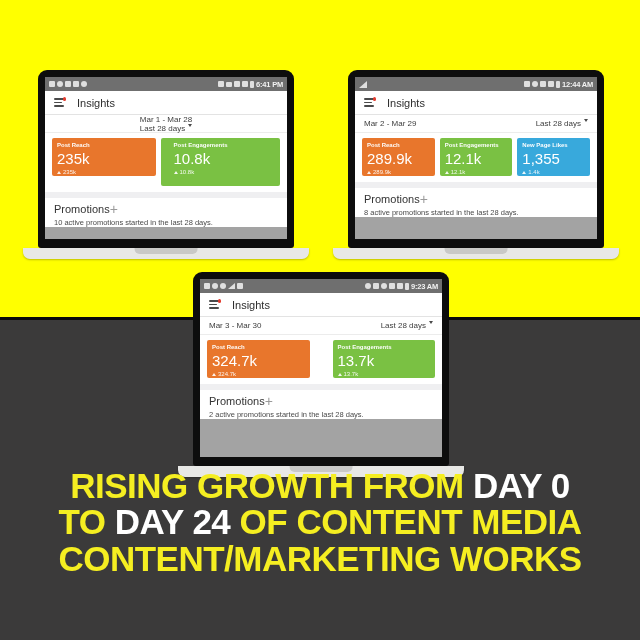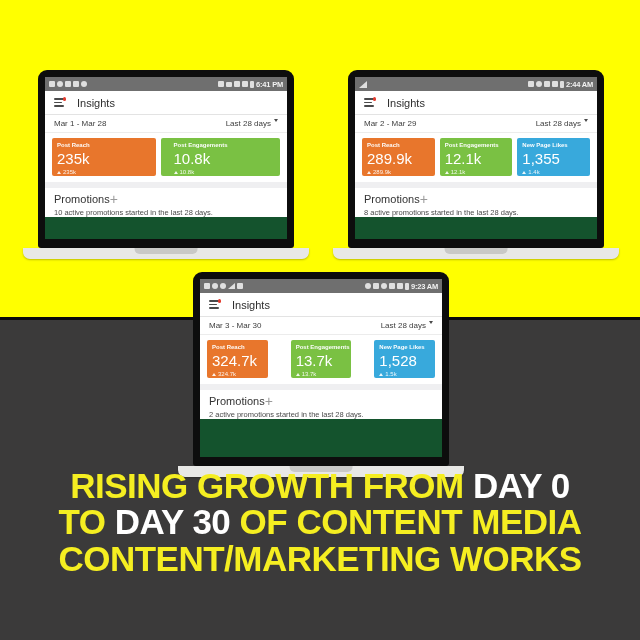--- a/index.html
+++ b/index.html
@@ -25,21 +25,21 @@
 
   
   .laptop { position:absolute; }
   .laptop .lid {
     background:#0d0d0d;
     border-radius:9px 9px 3px 3px;
     padding:7px 7px 9px 7px;
     position:relative;
   }
   .laptop .screen {
-    background:#14532d;
+    background:#a3a3a3;
     overflow:hidden;
     position:relative;
   }
   .laptop .base {
     background:#e8e8e6;
     border-radius:0 0 7px 7px;
     position:relative;
     box-shadow:0 1px 2px rgba(0,0,0,.25);
   }
   .laptop .base:after {
@@ -173,38 +173,38 @@
       <div class="apphead" style="height:24px;padding:0 9px;">
         <span class="ham" style="width:11px;">
           <i style="width:11px;height:1.6px;margin-bottom:2px;"></i>
           <i style="width:8px;height:1.6px;margin-bottom:2px;"></i>
           <i style="width:10px;height:1.6px;"></i>
           <span class="dot" style="width:3.4px;height:3.4px;"></span>
         </span>
         <span class="apptitle" style="font-size:11px;margin-left:12px;">Insights</span>
       </div>
 
-      <div class="daterow" style="height:18px;padding:0 9px;font-size:8px;">
+      <div class="daterow" style="height:18px;padding:0 9px;font-size:8px;flex-direction:column;">
         <span class="daterange">Mar 1 - Mar 28</span>
         <span class="dayselect">
           <span>Last 28 days</span>
           <span class="caret" style="border-width:3px 2.5px 0 2.5px;"></span>
         </span>
       </div>
 
       <div class="cards" style="padding:5px 7px 6px 7px;gap:5px;">
         <div class="card" style="background:#e8762c;padding:4px 5px;height:38px;">
           <span class="card-label" style="font-size:6px;">Post Reach</span>
           <span class="card-value" style="font-size:15px;margin-top:3px;">235k</span>
           <span class="card-delta" style="font-size:6px;margin-top:3px;">
             <span class="up-tri" style="border-width:0 2.3px 3.6px 2.3px;"></span>
             <span>235k</span>
           </span>
         </div>
-        <div class="card" style="background:#7ac143;padding:4px 13px;height:38px;">
+        <div class="card" style="background:#7ac143;padding:4px 13px;height:48px;">
           <span class="card-label" style="font-size:6px;">Post Engagements</span>
           <span class="card-value" style="font-size:15px;margin-top:3px;">10.8k</span>
           <span class="card-delta" style="font-size:6px;margin-top:3px;">
             <span class="up-tri" style="border-width:0 2.3px 3.6px 2.3px;"></span>
             <span>10.8k</span>
           </span>
         </div>
       </div>
 
       <div class="promo-sep" style="height:6px;"></div>
@@ -226,21 +226,21 @@
       <div class="statusbar" style="height:14px;font-size:7.5px;">
         <div class="sb-left">
           <span class="sb-ico tri" style="border-width:0 0 7px 8px;border-color:transparent transparent #e8e8e8 transparent;"></span>
         </div>
         <div class="sb-right">
           <span class="sb-ico sq" style="width:6px;height:6px;"></span>
           <span class="sb-ico circ" style="width:6px;height:6px;"></span>
           <span class="sb-ico sq" style="width:6px;height:6px;"></span>
           <span class="sb-ico sq" style="width:6px;height:6px;"></span>
           <span class="sb-ico sq" style="width:4px;height:7px;"></span>
-          <span class="sb-time">2:44 AM</span>
+          <span class="sb-time">12:44 AM</span>
         </div>
       </div>
 
       <div class="apphead" style="height:24px;padding:0 9px;">
         <span class="ham" style="width:11px;">
           <i style="width:11px;height:1.6px;margin-bottom:2px;"></i>
           <i style="width:8px;height:1.6px;margin-bottom:2px;"></i>
           <i style="width:10px;height:1.6px;"></i>
           <span class="dot" style="width:3.4px;height:3.4px;"></span>
         </span>
@@ -345,39 +345,31 @@
           </span>
         </div>
         <div class="card" style="background:#7ac143;padding:4px 5px;height:38px;">
           <span class="card-label" style="font-size:6px;">Post Engagements</span>
           <span class="card-value" style="font-size:15px;margin-top:3px;">13.7k</span>
           <span class="card-delta" style="font-size:6px;margin-top:3px;">
             <span class="up-tri" style="border-width:0 2.3px 3.6px 2.3px;"></span>
             <span>13.7k</span>
           </span>
         </div>
-        <div class="card" style="background:#38a9dc;padding:4px 5px;height:38px;">
-          <span class="card-label" style="font-size:6px;">New Page Likes</span>
-          <span class="card-value" style="font-size:15px;margin-top:3px;">1,528</span>
-          <span class="card-delta" style="font-size:6px;margin-top:3px;">
-            <span class="up-tri" style="border-width:0 2.3px 3.6px 2.3px;"></span>
-            <span>1.5k</span>
-          </span>
-        </div>
       </div>
 
       <div class="promo-sep" style="height:6px;"></div>
 
       <div class="promo" style="padding:4px 9px 2px 9px;">
         <span class="promo-title" style="font-size:11px;">Promotions</span>
         <span class="plus" style="font-size:14px;">+</span>
       </div>
       <div class="promo-sub" style="padding:0 9px;font-size:7.5px;">2 active promotions started in the last 28 days.</div>
     </div>
   </div>
   <div class="base" style="height:11px;width:286px;margin-left:-15px;"></div>
 </div>
 
 <div class="headline">
   <span class="hl-line"><span>RISING GROWTH FROM </span><span class="wht">DAY 0</span></span>
-  <span class="hl-line"><span>TO </span><span class="wht">DAY 30</span><span> OF CONTENT MEDIA</span></span>
+  <span class="hl-line"><span>TO </span><span class="wht">DAY 24</span><span> OF CONTENT MEDIA</span></span>
   <span class="hl-line">CONTENT/MARKETING WORKS</span>
 </div>
 
 </body></html>

